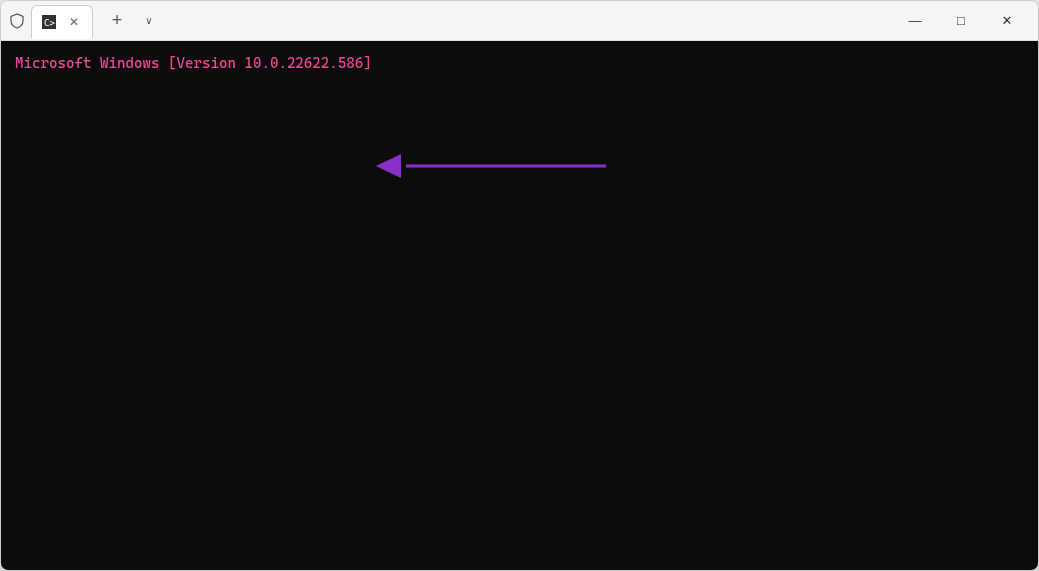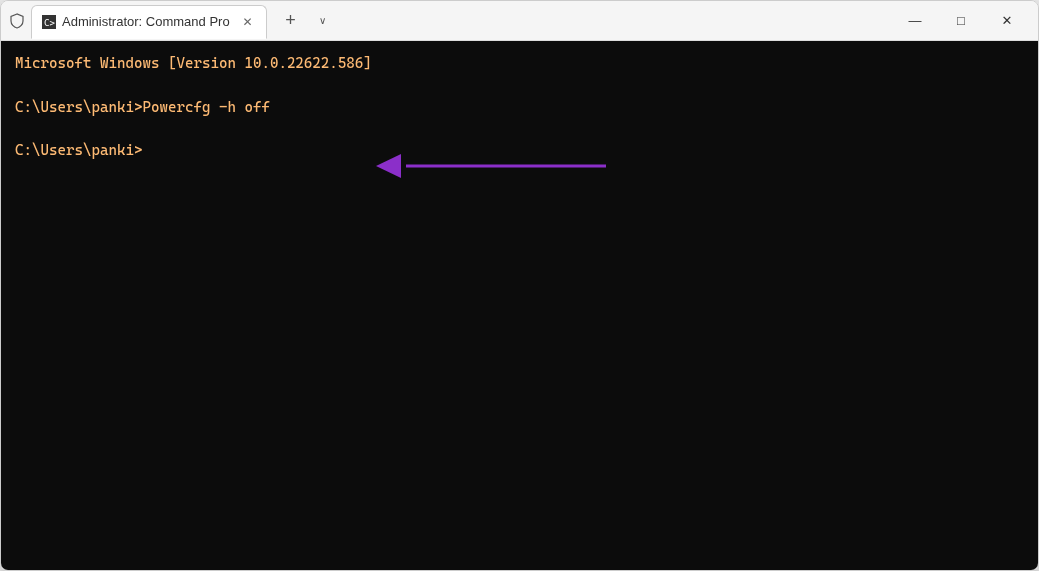--- a/index.html
+++ b/index.html
@@ -132,21 +132,21 @@
       align-items: center;
       justify-content: center;
       font-size: 13px;
       color: #333;
       cursor: pointer;
     }
 
     .terminal {
       flex: 1;
       background: #0c0c0c;
-      color: #fdba74;
+      color: #ec4899;
       font-family: 'Cascadia Code', 'Consolas', 'Courier New', monospace;
       font-size: 14.5px;
       padding: 12px 14px;
       position: relative;
       overflow: hidden;
     }
 
     .terminal-line {
       line-height: 1.5;
       white-space: pre;
@@ -178,39 +178,36 @@
           <path d="M8 1L2 3.5V8C2 11.3 4.7 14.3 8 15C11.3 14.3 14 11.3 14 8V3.5L8 1Z" stroke="#555" stroke-width="1.2" fill="none"></path>
         </svg>
       </span>
       <div class="tab">
         <span class="tab-icon">
           <svg width="14" height="14" viewBox="0 0 14 14">
             <rect width="14" height="14" fill="#333"></rect>
             <text x="2" y="11" font-size="9" fill="white" font-family="monospace">C&gt;</text>
           </svg>
         </span>
-        <span>Administrator: Command Pro</span>
         <span class="tab-close">✕</span>
       </div>
       <div class="new-tab-btn">+</div>
       <div class="dropdown-btn">∨</div>
     </div>
     <div class="titlebar-controls">
       <div class="ctrl-btn">—</div>
       <div class="ctrl-btn">□</div>
       <div class="ctrl-btn close">✕</div>
     </div>
   </div>
 
   <div class="terminal">
     <div class="terminal-line">Microsoft Windows [Version 10.0.22622.586]</div>
     <div class="terminal-line blank"></div>
-    <div class="terminal-line">C:\Users\panki&gt;Powercfg -h off</div>
     <div class="terminal-line blank"></div>
-    <div class="terminal-line">C:\Users\panki&gt;</div>
 
     <div class="arrow-annotation">
       <svg class="arrow-svg" width="240" height="50" viewBox="0 0 240 50">
 
         <line x1="230" y1="20" x2="30" y2="20" stroke="#8B2FC9" stroke-width="3"></line>
 
         <polygon points="0,20 25,8 25,32" fill="#8B2FC9"></polygon>
       </svg>
     </div>
   </div>

